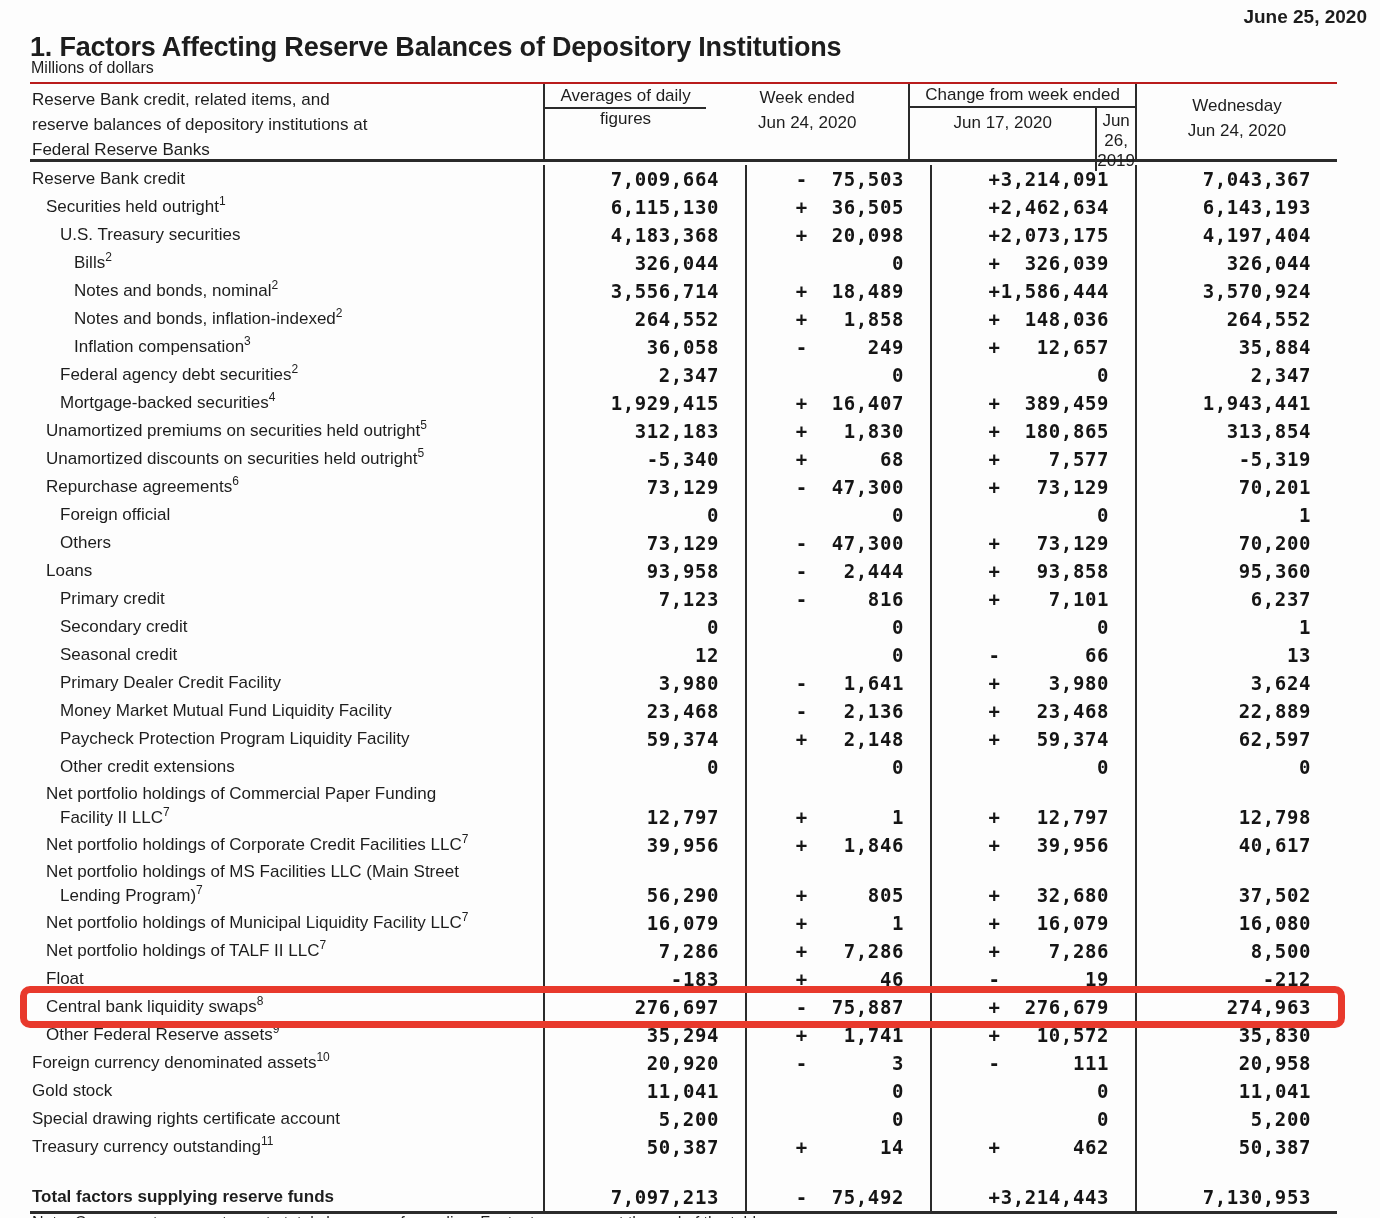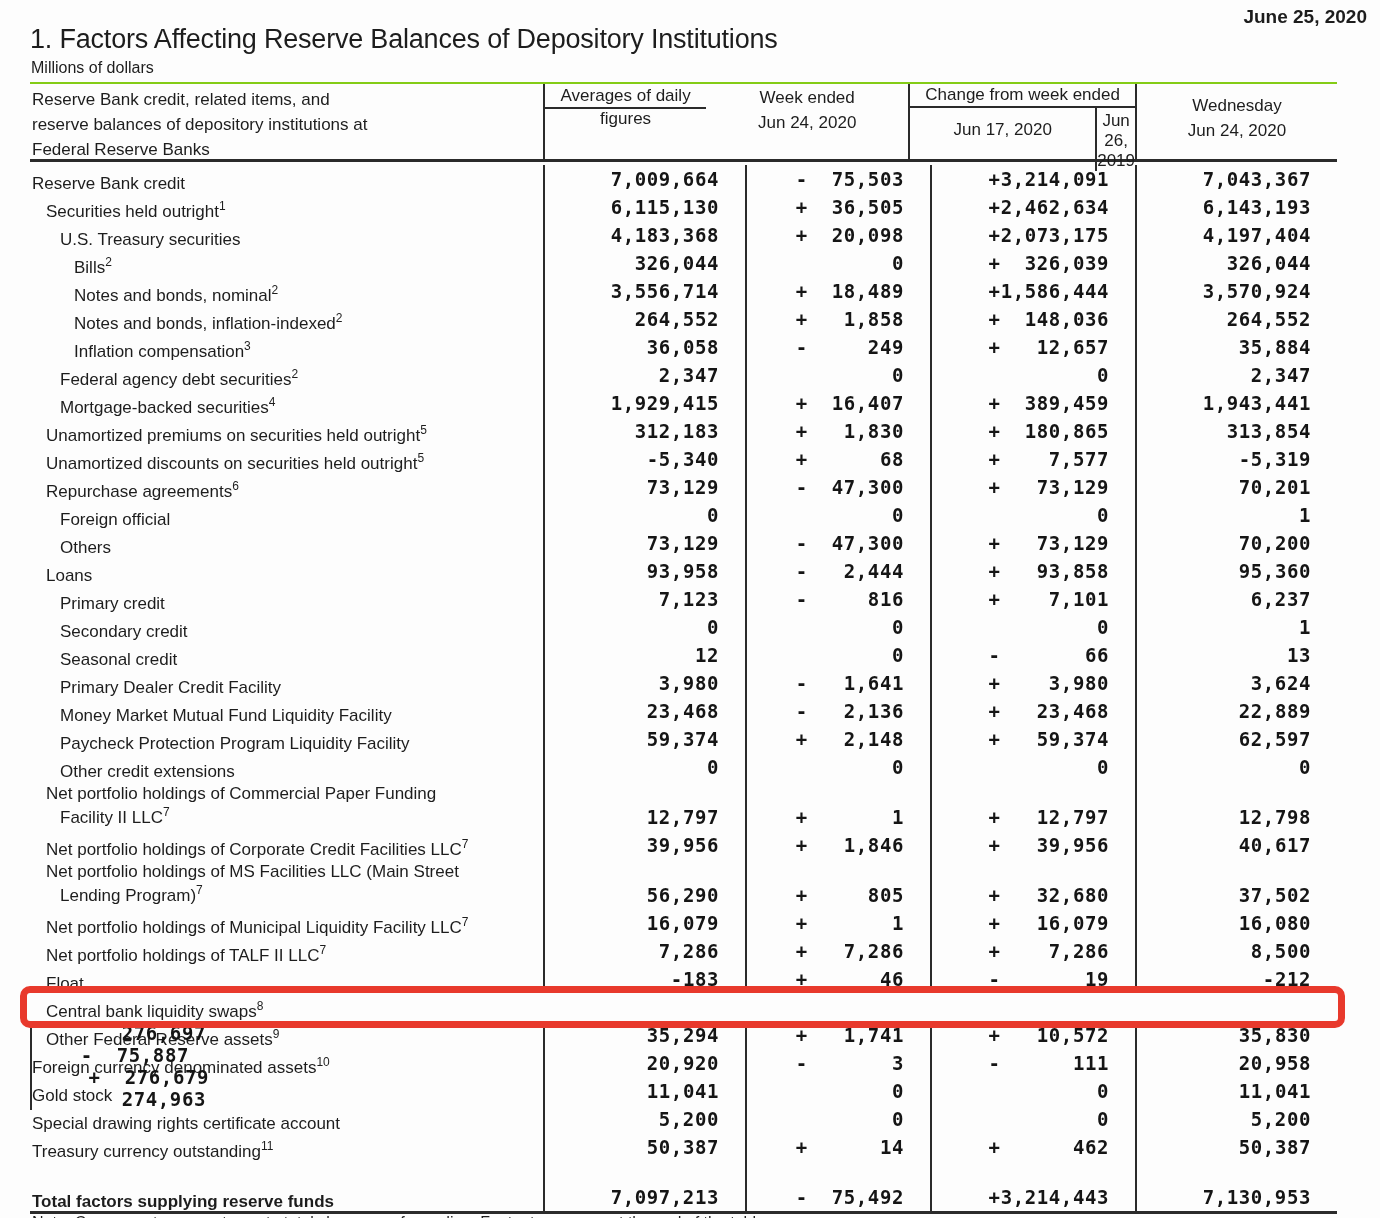--- a/index.html
+++ b/index.html
@@ -10,73 +10,73 @@
     background: #fdfdfd;
     overflow: hidden;
     font-family: "Liberation Sans", sans-serif;
     color: #1d1d1d;
   }
   .release-date {
     position: absolute; top: 6px; right: 13px;
     font-size: 19px; font-weight: bold;
   }
   .page-title {
-    position: absolute; top: 24px; left: 30px;
-    font-size: 27px; font-weight: normal; letter-spacing: -0.2px;
+    position: absolute; top: 32px; left: 30px;
+    font-size: 27px; font-weight: bold; letter-spacing: -0.2px;
     white-space: nowrap;
   }
   .units {
     position: absolute; top: 59px; left: 31px;
     font-size: 16px;
   }
   .tbl {
     position: absolute; top: 82px; left: 30px; width: 1307px;
     font-size: 17px;
   }
   
   .thead {
     display: flex; height: 80px;
-    border-top: 2px solid #84cc16;
+    border-top: 2px solid #b91c1c;
     border-bottom: 3px solid #2b2b2b;
   }
   .stub { width: 513px; padding: 3px 0 0 2px; line-height: 25px; }
   .avg  { width: 592px; border-left: 2px solid #2b2b2b; display: flex; flex-direction: row; }
   .avg-title { height: 25px; border-bottom: 2px solid #2b2b2b; text-align: center; line-height: 23px; }
   .avg-body  { display: flex; flex: 1; }
   .week { width: 202px; text-align: center; line-height: 25px; padding-top: 1px; }
   .chg  { flex: 1; border-left: 2px solid #2b2b2b; display: flex; flex-direction: column; }
   .chg-title { height: 24px; border-bottom: 2px solid #2b2b2b; text-align: center; line-height: 22px; }
   .chg-cols  { display: flex; flex: 1; }
-  .jun17 { width: 185px; text-align: center; padding-top: 12px; }
+  .jun17 { width: 185px; text-align: center; padding-top: 5px; }
   .jun26 { flex: 1; border-left: 2px solid #2b2b2b; text-align: center; padding-top: 3px; }
   .wedc  { width: 202px; border-left: 2px solid #2b2b2b; text-align: center;
            display: flex; flex-direction: column; justify-content: center;
            line-height: 25px; padding-bottom: 8px; }
   
   .tbody { border-bottom: 3px solid #2b2b2b; padding-top: 3px; }
   .r { display: flex; height: 28px; }
   .r > div { display: flex; align-items: center; }
-  .cl { width: 513px; margin-top: 9px; }
+  .cl { width: 513px; }
   .cn {
     justify-content: flex-end;
     border-left: 2px solid #2b2b2b;
     padding-right: 26px;
     font-family: "DejaVu Sans Mono", monospace;
     font-weight: 700; font-size: 19px; letter-spacing: 0.6px;
     white-space: pre; color: #151515;
   }
   .c1 { width: 202px; } .c2 { width: 185px; } .c3 { width: 205px; } .c4 { width: 202px; }
   .r.double { height: 50px; }
   .r.double .cl { flex-direction: column; align-items: flex-start; justify-content: flex-end;
                   line-height: 24px; padding-bottom: 1px; }
   .r.double .cn { align-items: flex-end; padding-bottom: 3px; }
   .r.spacer { height: 22px; }
   .r.total  { height: 28px; }
   .r.total .cl { font-weight: bold; }
-  .r.hl-row { position: relative; flex-direction: column; }
+  .r.hl-row { position: relative; }
   .hl-box {
     position: absolute; left: -10px; right: -8px; top: -7px; bottom: -7px;
     border: 7px solid #e8392c; border-radius: 10px;
     pointer-events: none; z-index: 3;
   }
   sup { font-size: 12px; vertical-align: super; line-height: 0; }
   .note {
     position: absolute; top: 1214px; left: 32px;
     font-size: 16px; white-space: nowrap;
   }

